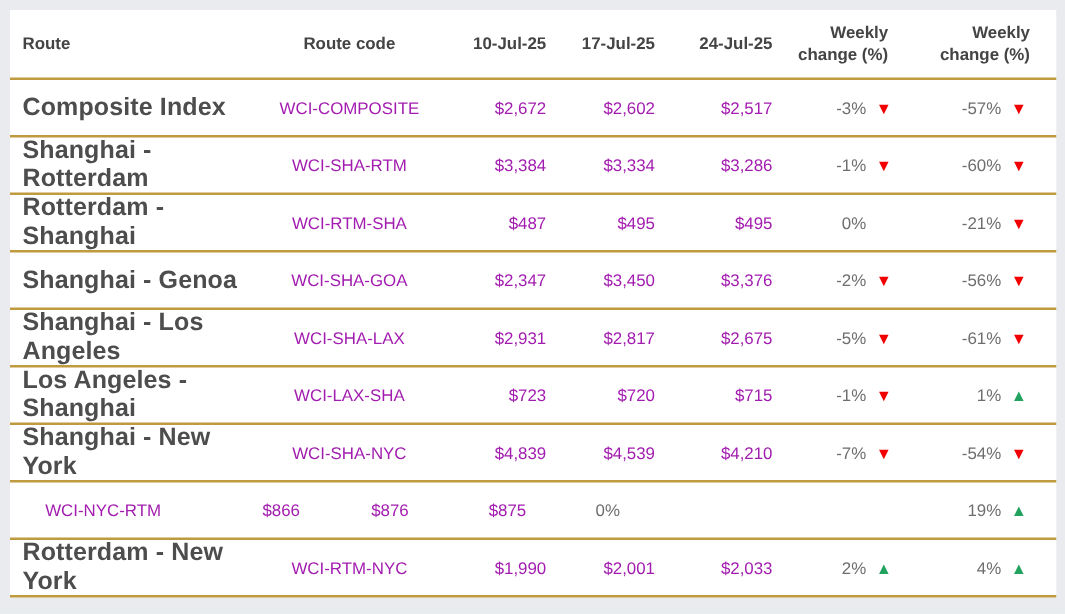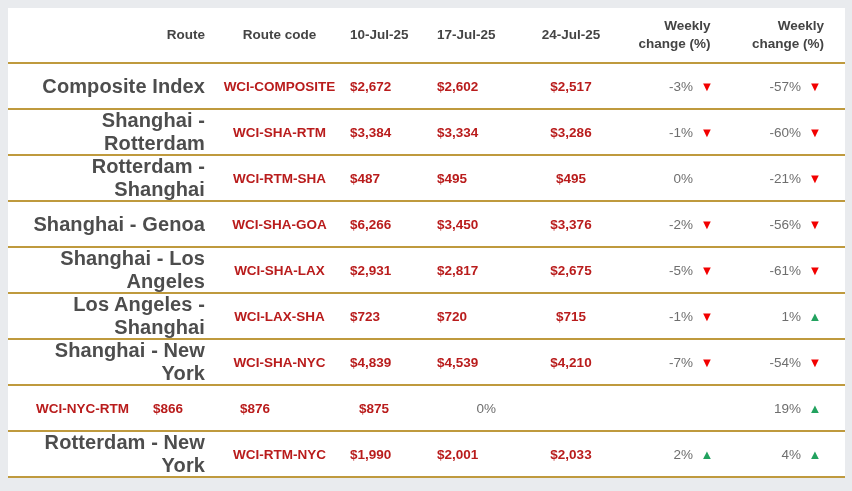--- a/index.html
+++ b/index.html
@@ -19,24 +19,24 @@
     display: flex;
     align-items: center;
     height: 46px;
     border-bottom: 2px solid var(--divider, #bf9a3e);
   }
   .tr.header {
     height: 56px;
     border-bottom: 2px solid var(--divider, #bf9a3e);
   }
   .td { flex: none; }
-  .col-route  { width: 197px; padding-left: 10px; text-align: right; }
+  .col-route  { width: 197px; padding-left: 10px; text-align: left; }
   .col-code   { width: 145px; padding-left: 4px; text-align: center; }
-  .col-d      { width: 87px;  text-align: left; }
-  .col-d3     { width: 94px;  text-align: center; }
+  .col-d      { width: 87px;  text-align: right; }
+  .col-d3     { width: 94px;  text-align: right; }
   .col-w      { width: 119px; }
   .col-a      { flex: 1; }
   .col-change {
     display: flex;
     justify-content: flex-end;
     align-items: center;
     padding-right: 16px;
   }
   .hdr {
     font-weight: bold;
@@ -47,22 +47,21 @@
   .hdr.col-change { justify-content: center; padding-right: 16px; text-align: right; }
   .hdr-inner { display: inline-block; max-width: 82px; }
   .route-name {
     font-weight: bold;
     font-size: 20px;
     color: #4d4d4d;
     letter-spacing: 0.1px;
   }
   .route-code, .price {
     font-size: 13.5px;
-    color: #b91c1c;
-    font-weight: bold;
+    color: #a21caf;
   }
   .pct {
     font-size: 13.5px;
     color: #6e6e6e;
     text-align: right;
   }
   .arrow {
     display: inline-block;
     width: 28px;
     text-align: center;
@@ -135,21 +134,21 @@
     </div>
     <div class="td col-a col-change">
       <span class="pct">-21%</span>
       <span class="arrow down">▼</span>
     </div>
   </div>
 
   <div class="tr">
     <div class="td route-name col-route">Shanghai - Genoa</div>
     <div class="td route-code col-code">WCI-SHA-GOA</div>
-    <div class="td price col-d">$6,266</div>
+    <div class="td price col-d">$2,347</div>
     <div class="td price col-d">$3,450</div>
     <div class="td price col-d3">$3,376</div>
     <div class="td col-w col-change">
       <span class="pct">-2%</span>
       <span class="arrow down">▼</span>
     </div>
     <div class="td col-a col-change">
       <span class="pct">-56%</span>
       <span class="arrow down">▼</span>
     </div>

